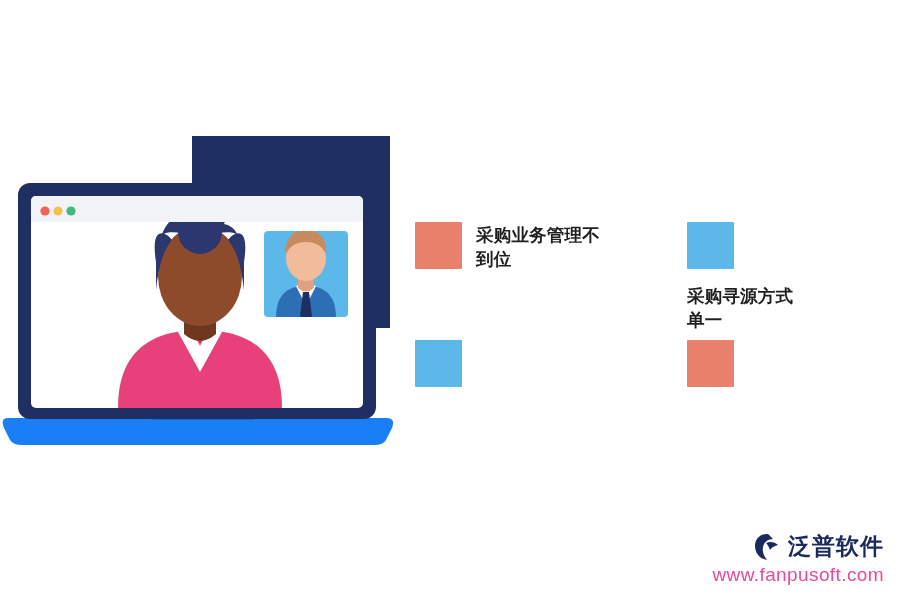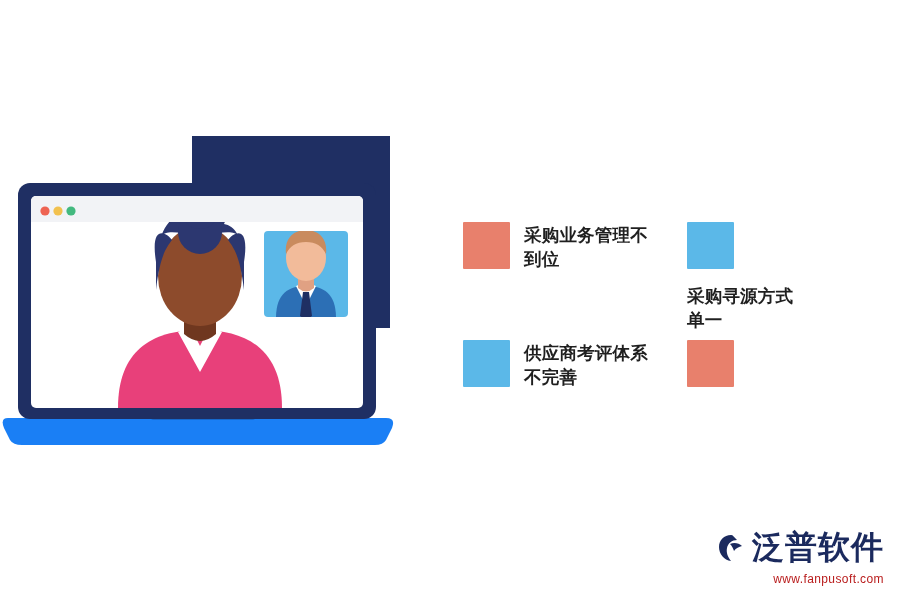--- a/index.html
+++ b/index.html
@@ -33,21 +33,21 @@
     height: 180px;
   }
   .legend-item {
     position: absolute;
     display: flex;
     align-items: flex-start;
     gap: 14px;
   }
   .legend-item.r0 { top: 0px; }
   .legend-item.r1 { top: 118px; }
-  .legend-item.c0 { left: 0px; margin-left: 48px; }
+  .legend-item.c0 { left: 0px; }
   .legend-item.c1 { left: 272px; flex-direction: column; }
 
   .swatch {
     width: 47px;
     height: 47px;
     flex: 0 0 47px;
     border-radius: 1px;
   }
   .legend-label {
     font-size: 17.5px;
@@ -68,28 +68,28 @@
     display: flex;
     flex-direction: column;
     align-items: flex-end;
   }
   #wm-top {
     display: flex;
     align-items: center;
     gap: 6px;
   }
   #wm-name {
-    font-size: 32px;
+    font-size: 23px;
     font-weight: bold;
     color: #1b2a5e;
     letter-spacing: 1px;
   }
   #wm-url {
-    font-size: 12px;
-    color: #b91c1c;
+    font-size: 19px;
+    color: #ec4899;
     letter-spacing: 0.4px;
     margin-top: 2px;
   }
 </style>
 </head>
 <body>
 
 <div id="illustration">
   <svg width="420" height="470" viewBox="0 0 420 470" xmlns="http://www.w3.org/2000/svg">
 
@@ -165,22 +165,20 @@
   </div>
 
   <div class="legend-item r0 c1">
     <span class="swatch" style="background:#5bb8e8"></span>
     <span class="legend-label">采购寻源方式
 单一</span>
   </div>
 
   <div class="legend-item r1 c0">
     <span class="swatch" style="background:#5bb8e8"></span>
-    <span class="legend-label">供应商考评体系
-不完善</span>
   </div>
 
   <div class="legend-item r1 c1">
     <span class="swatch" style="background:#e8806c"></span>
   </div>
 
 </div>
 
 <div id="watermark">
   <div id="wm-top">

